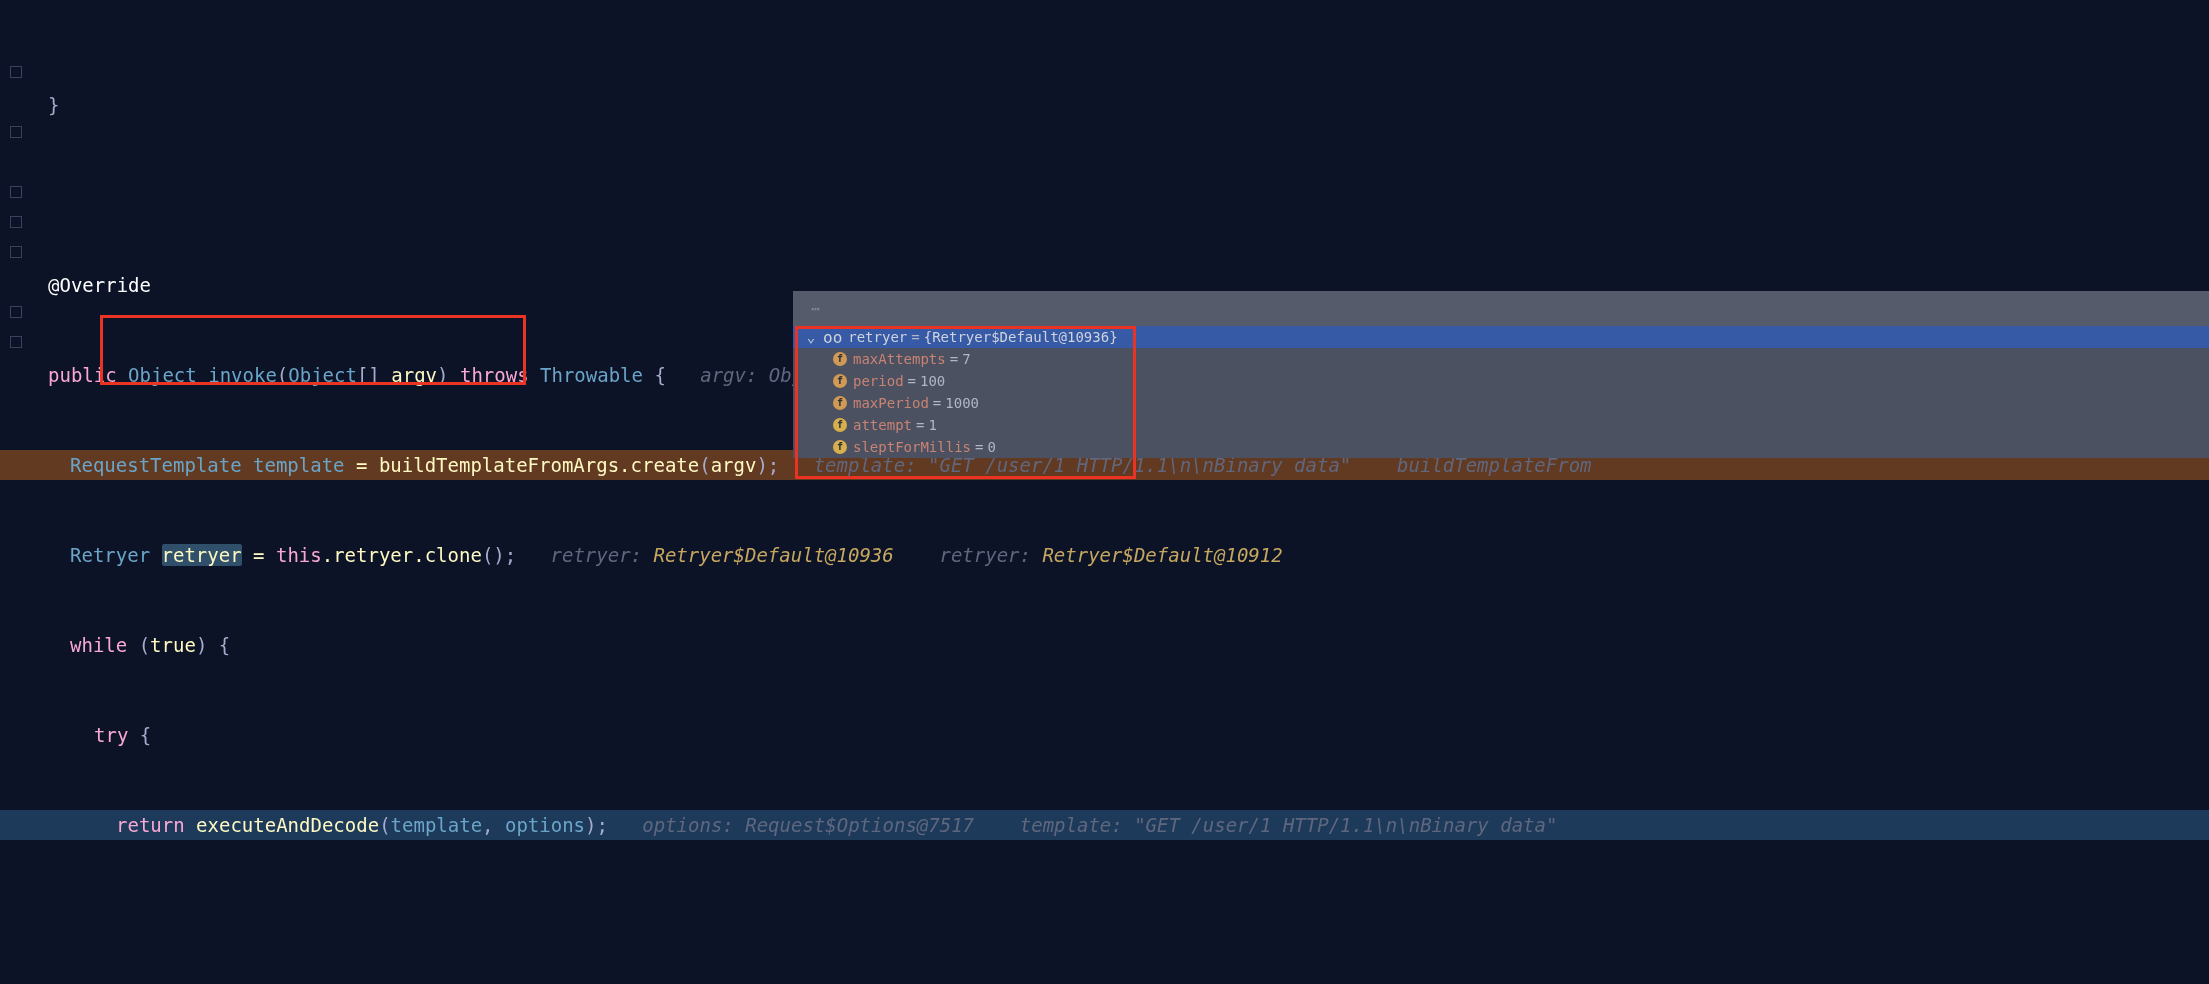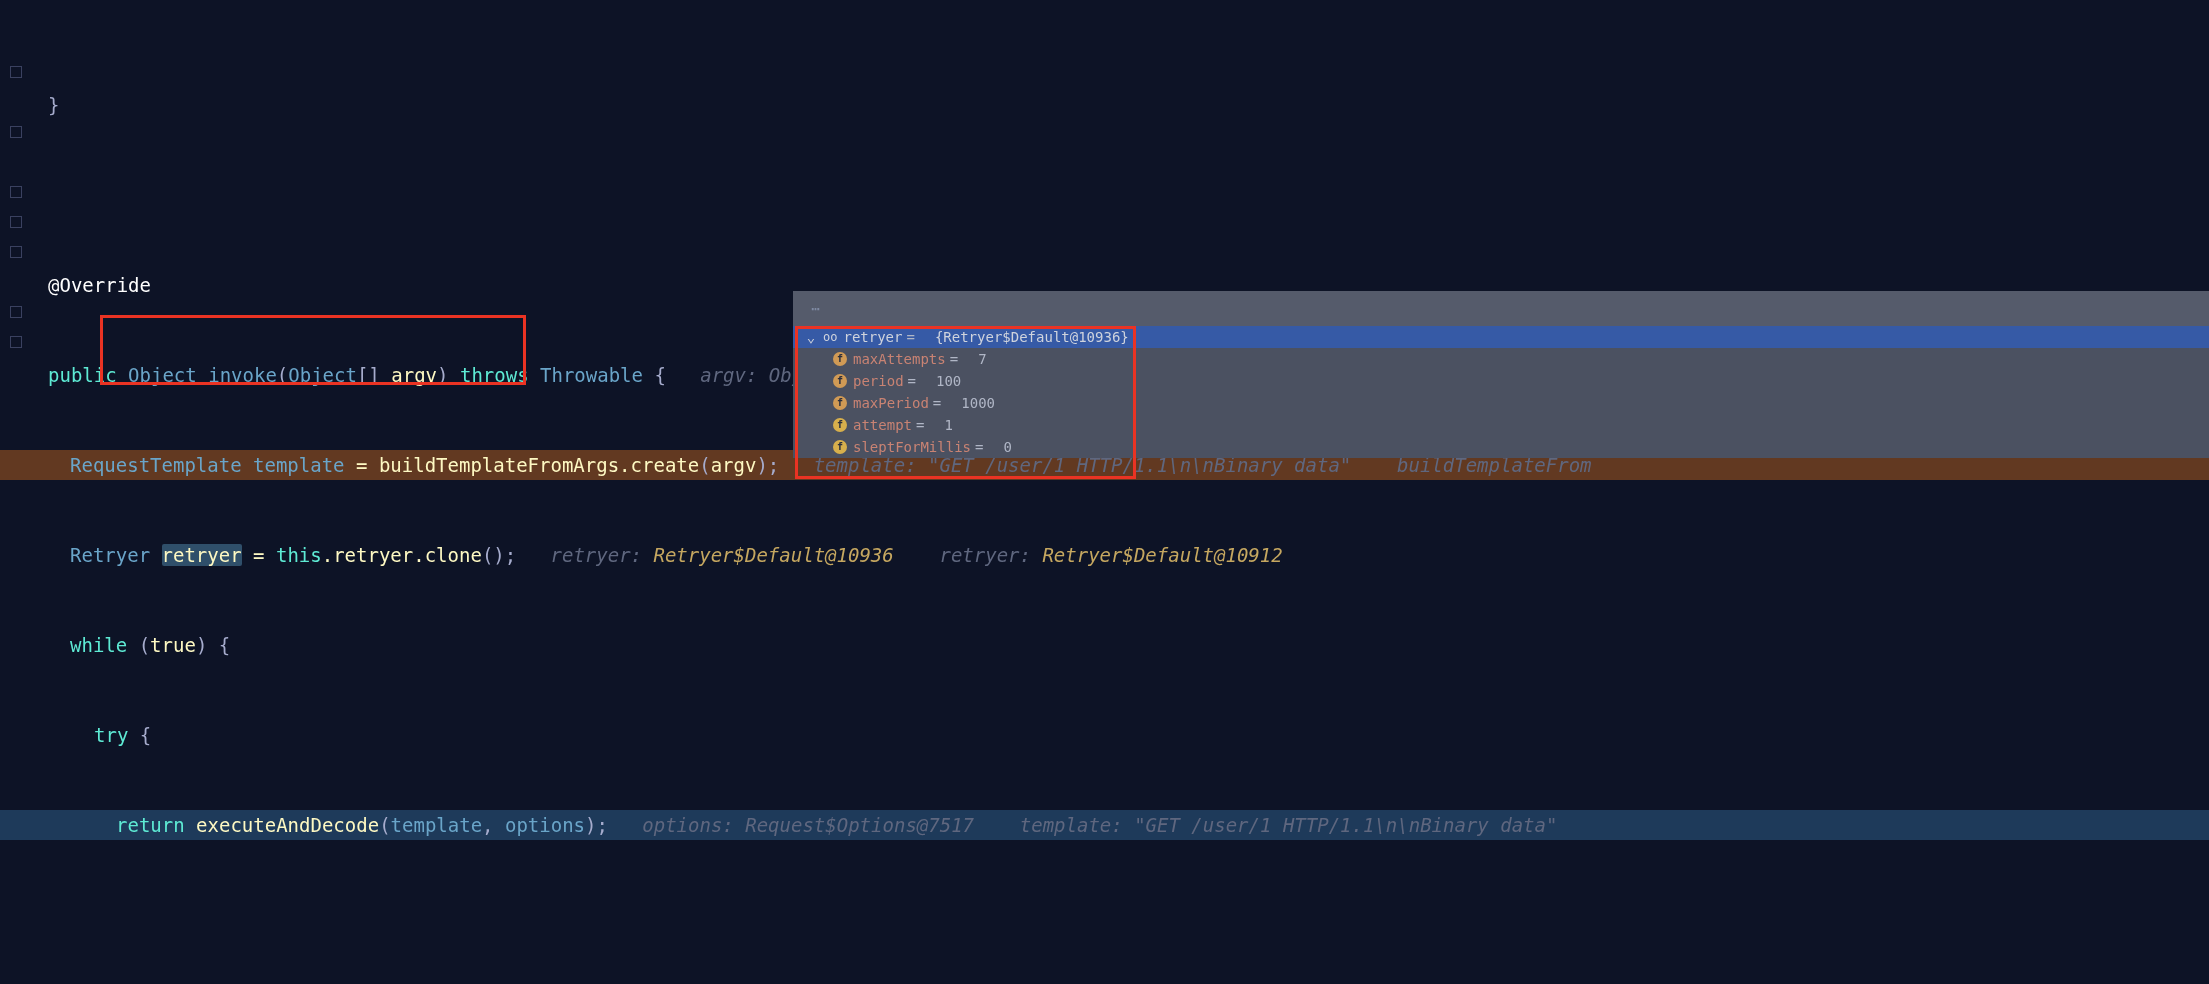--- a/index.html
+++ b/index.html
@@ -3,21 +3,21 @@
 <meta charset="utf-8">
 <style>
   html,body{margin:0;padding:0;background:#0d1326;height:100%;width:100%;font-family:ui-monospace,Menlo,Consolas,monospace;font-size:19px;overflow:hidden}
   .editor{position:relative;white-space:pre;color:#a6accd;line-height:30px;padding-top:0}
   .gutter{position:absolute;left:0;top:0;width:28px;height:100%}
   .gut{position:absolute;left:10px;width:10px;height:10px;border:1px solid #3a4160}
   .ln{position:relative;height:30px}
   .ln > span{position:relative}
   
   .anno{color:#ffffff}
-  .kw{color:#5eead4}
+  .kw{color:#f9a8d4}
   .ty{color:#6aa5c9}
   .id{color:#fef9c3}
   .mth{color:#6aa5c9}
   .bool,.enum{color:#fef9c3;}
   .hint{color:#5f677f;font-style:italic}
   .hint-gold{color:#c5a760;}
   .punct{color:#a6accd}
   .bg-2{background:#623921}
   .bg-3{background:#1e3a5a}
   
@@ -25,27 +25,27 @@
   
   .redbox{position:absolute;border:3px solid #ea3323;pointer-events:none}
   
   .debug{position:absolute;top:291px;left:793px;right:0;background:#4b5161}
   .dbg-top{height:35px;background:#555b6b;color:#7f8aa3;padding-left:18px;font-size:15px;display:flex;align-items:center}
   .dbg-row{height:22px;display:flex;align-items:center;padding-left:12px;font-size:14px}
   .dbg-root{background:#365aa6;color:#cfd3dd}
   .dbg-root .nm{color:#cfd3dd}
   .dbg-root .vl{color:#cfd3dd}
   .chev{display:inline-block;width:12px;text-align:center;color:#cfd3dd}
-  .oo{display:inline-block;margin:0 6px;font-size:12px;color:#cfd3dd}
+  .oo{display:inline-block;margin:0 6px;font-size:16px;color:#cfd3dd}
   .ficon{display:inline-block;width:14px;height:14px;border-radius:50%;margin-right:6px;font-size:10px;line-height:14px;text-align:center;color:#2a2e3d;font-weight:bold;font-style:normal}
   .ficon.locked{background:#d09a55}
   .ficon.plain{background:#d7af4c}
   .nm{color:#c98373}
   .eq{color:#b0b6c6;margin-left:4px}
-  .vl{color:#b0b6c6;margin-left:20px}
+  .vl{color:#b0b6c6;margin-left:4px}
   .indent{display:inline-block;width:28px}
   .redbox2{position:absolute;border:3px solid #ea3323;pointer-events:none}
   .pad{display:inline-block}
   .sp1{width:48px}
   .sp2{width:70px}
   .sp3{width:94px}
   .sp4{width:116px}
 </style>
 </head>
 <body>

